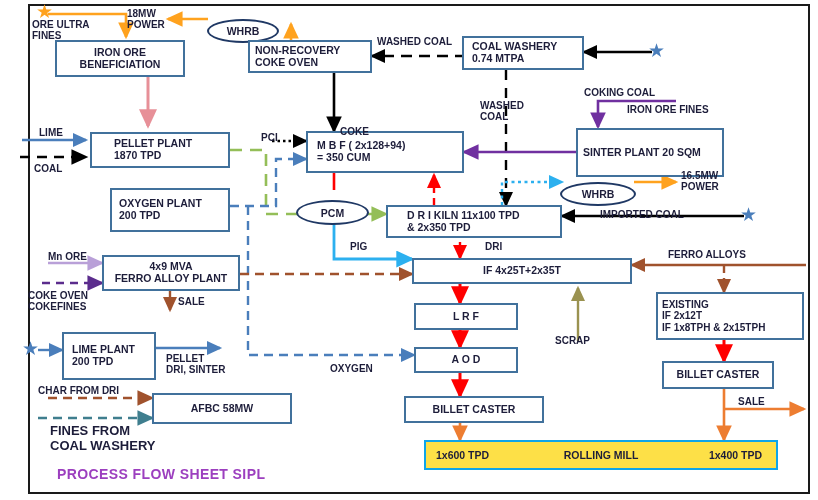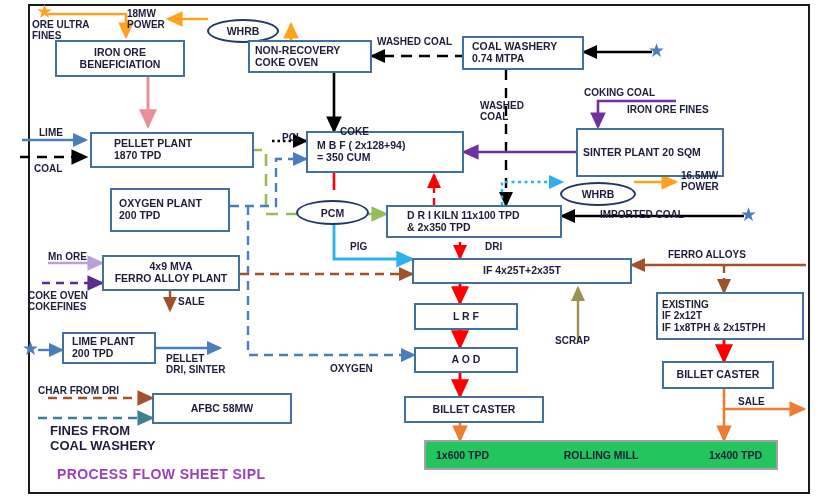--- a/index.html
+++ b/index.html
@@ -14,21 +14,21 @@
   .box .ln{display:block;white-space:nowrap;}
   .bx-left{align-items:flex-start;padding-left:5px;}
   .bx-center{align-items:center;text-align:left;}
   .ell{position:absolute;box-sizing:border-box;border:2px solid #1F3864;border-radius:50%;
        background:#ffffff;display:flex;align-items:center;justify-content:center;
        font-weight:bold;color:#1d1d3a;margin-top:12px;}
   .lbl{position:absolute;font-weight:bold;color:#1d1d3a;white-space:nowrap;line-height:1.12;}
   .lbl .ln{display:block;}
   .title{position:absolute;font-weight:bold;color:#9C3FBF;letter-spacing:.4px;}
   .star{position:absolute;color:#4A7EBB;line-height:1;}
-  .rm{position:absolute;box-sizing:border-box;border:2px solid #a3a3a3;background:#22c55e;
+  .rm{position:absolute;box-sizing:border-box;border:2px solid #0ea5e9;background:#fde047;
       display:flex;align-items:center;font-weight:bold;color:#1d1d3a;}
 </style>
 </head>
 <body>
 
 <div id="root">
   <div id="frame"></div>
 
   <svg id="wires" viewBox="0 0 818 500">
     <defs>
@@ -179,21 +179,21 @@
   <div class="box bx-left" style="left:248px;top:40px;width:124px;height:33px;font-size:10.5px;">
     <span class="ln">NON-RECOVERY</span>
     <span class="ln">COKE OVEN</span>
   </div>
 
   <div class="box bx-left" style="left:462px;top:36px;width:122px;height:34px;font-size:10.5px;padding-left:8px;">
     <span class="ln">COAL WASHERY</span>
     <span class="ln">0.74 MTPA</span>
   </div>
 
-  <div class="box bx-left" style="left:90px;top:132px;width:164px;height:36px;font-size:10.5px;padding-left:22px;">
+  <div class="box bx-left" style="left:90px;top:132px;width:140px;height:36px;font-size:10.5px;padding-left:22px;">
     <span class="ln">PELLET PLANT</span>
     <span class="ln">1870 TPD</span>
   </div>
 
   <div class="box bx-left" style="left:306px;top:131px;width:158px;height:42px;font-size:10.5px;padding-left:9px;">
     <span class="ln">M B F ( 2x128+94)</span>
     <span class="ln">= 350 CUM</span>
   </div>
 
   <div class="box bx-left" style="left:576px;top:128px;width:148px;height:49px;font-size:10.5px;padding-left:5px;">
@@ -218,21 +218,21 @@
   <div class="box bx-center" style="left:412px;top:258px;width:220px;height:26px;font-size:10.5px;">
     <span class="ln">IF  4x25T+2x35T</span>
   </div>
 
   <div class="box bx-left" style="left:656px;top:292px;width:148px;height:48px;font-size:10px;padding-left:4px;">
     <span class="ln">EXISTING</span>
     <span class="ln">IF 2x12T</span>
     <span class="ln">IF 1x8TPH &amp; 2x15TPH</span>
   </div>
 
-  <div class="box bx-left" style="left:62px;top:332px;width:94px;height:32px;font-size:10.5px;padding-left:8px;">
+  <div class="box bx-left" style="left:62px;top:332px;width:94px;height:48px;font-size:10.5px;padding-left:8px;">
     <span class="ln">LIME  PLANT</span>
     <span class="ln">200 TPD</span>
   </div>
 
   <div class="box bx-center" style="left:414px;top:303px;width:104px;height:27px;font-size:10.5px;">
     <span class="ln">L R F</span>
   </div>
 
   <div class="box bx-center" style="left:414px;top:347px;width:104px;height:26px;font-size:10.5px;">
     <span class="ln">A O D</span>
@@ -271,21 +271,21 @@
 
   <div class="lbl" style="left:480px;top:100px;font-size:10px;">
     <span class="ln">WASHED</span>
     <span class="ln">COAL</span>
   </div>
 
   <div class="lbl" style="left:340px;top:126px;font-size:10px;">COKE</div>
   <div class="lbl" style="left:627px;top:104px;font-size:10px;">IRON ORE FINES</div>
   <div class="lbl" style="left:39px;top:127px;font-size:10px;">LIME</div>
   <div class="lbl" style="left:34px;top:163px;font-size:10px;">COAL</div>
-  <div class="lbl" style="left:282px;top:132px;font-size:10px;">PCI</div>
+  <div class="lbl" style="left:261px;top:132px;font-size:10px;">PCI</div>
 
   <div class="lbl" style="left:681px;top:170px;font-size:10px;">
     <span class="ln">16.5MW</span>
     <span class="ln">POWER</span>
   </div>
 
   <div class="lbl" style="left:600px;top:209px;font-size:10px;">IMPORTED  COAL</div>
   <div class="lbl" style="left:350px;top:241px;font-size:10px;">PIG</div>
   <div class="lbl" style="left:485px;top:241px;font-size:10px;">DRI</div>
   <div class="lbl" style="left:48px;top:251px;font-size:10px;">Mn ORE</div>

